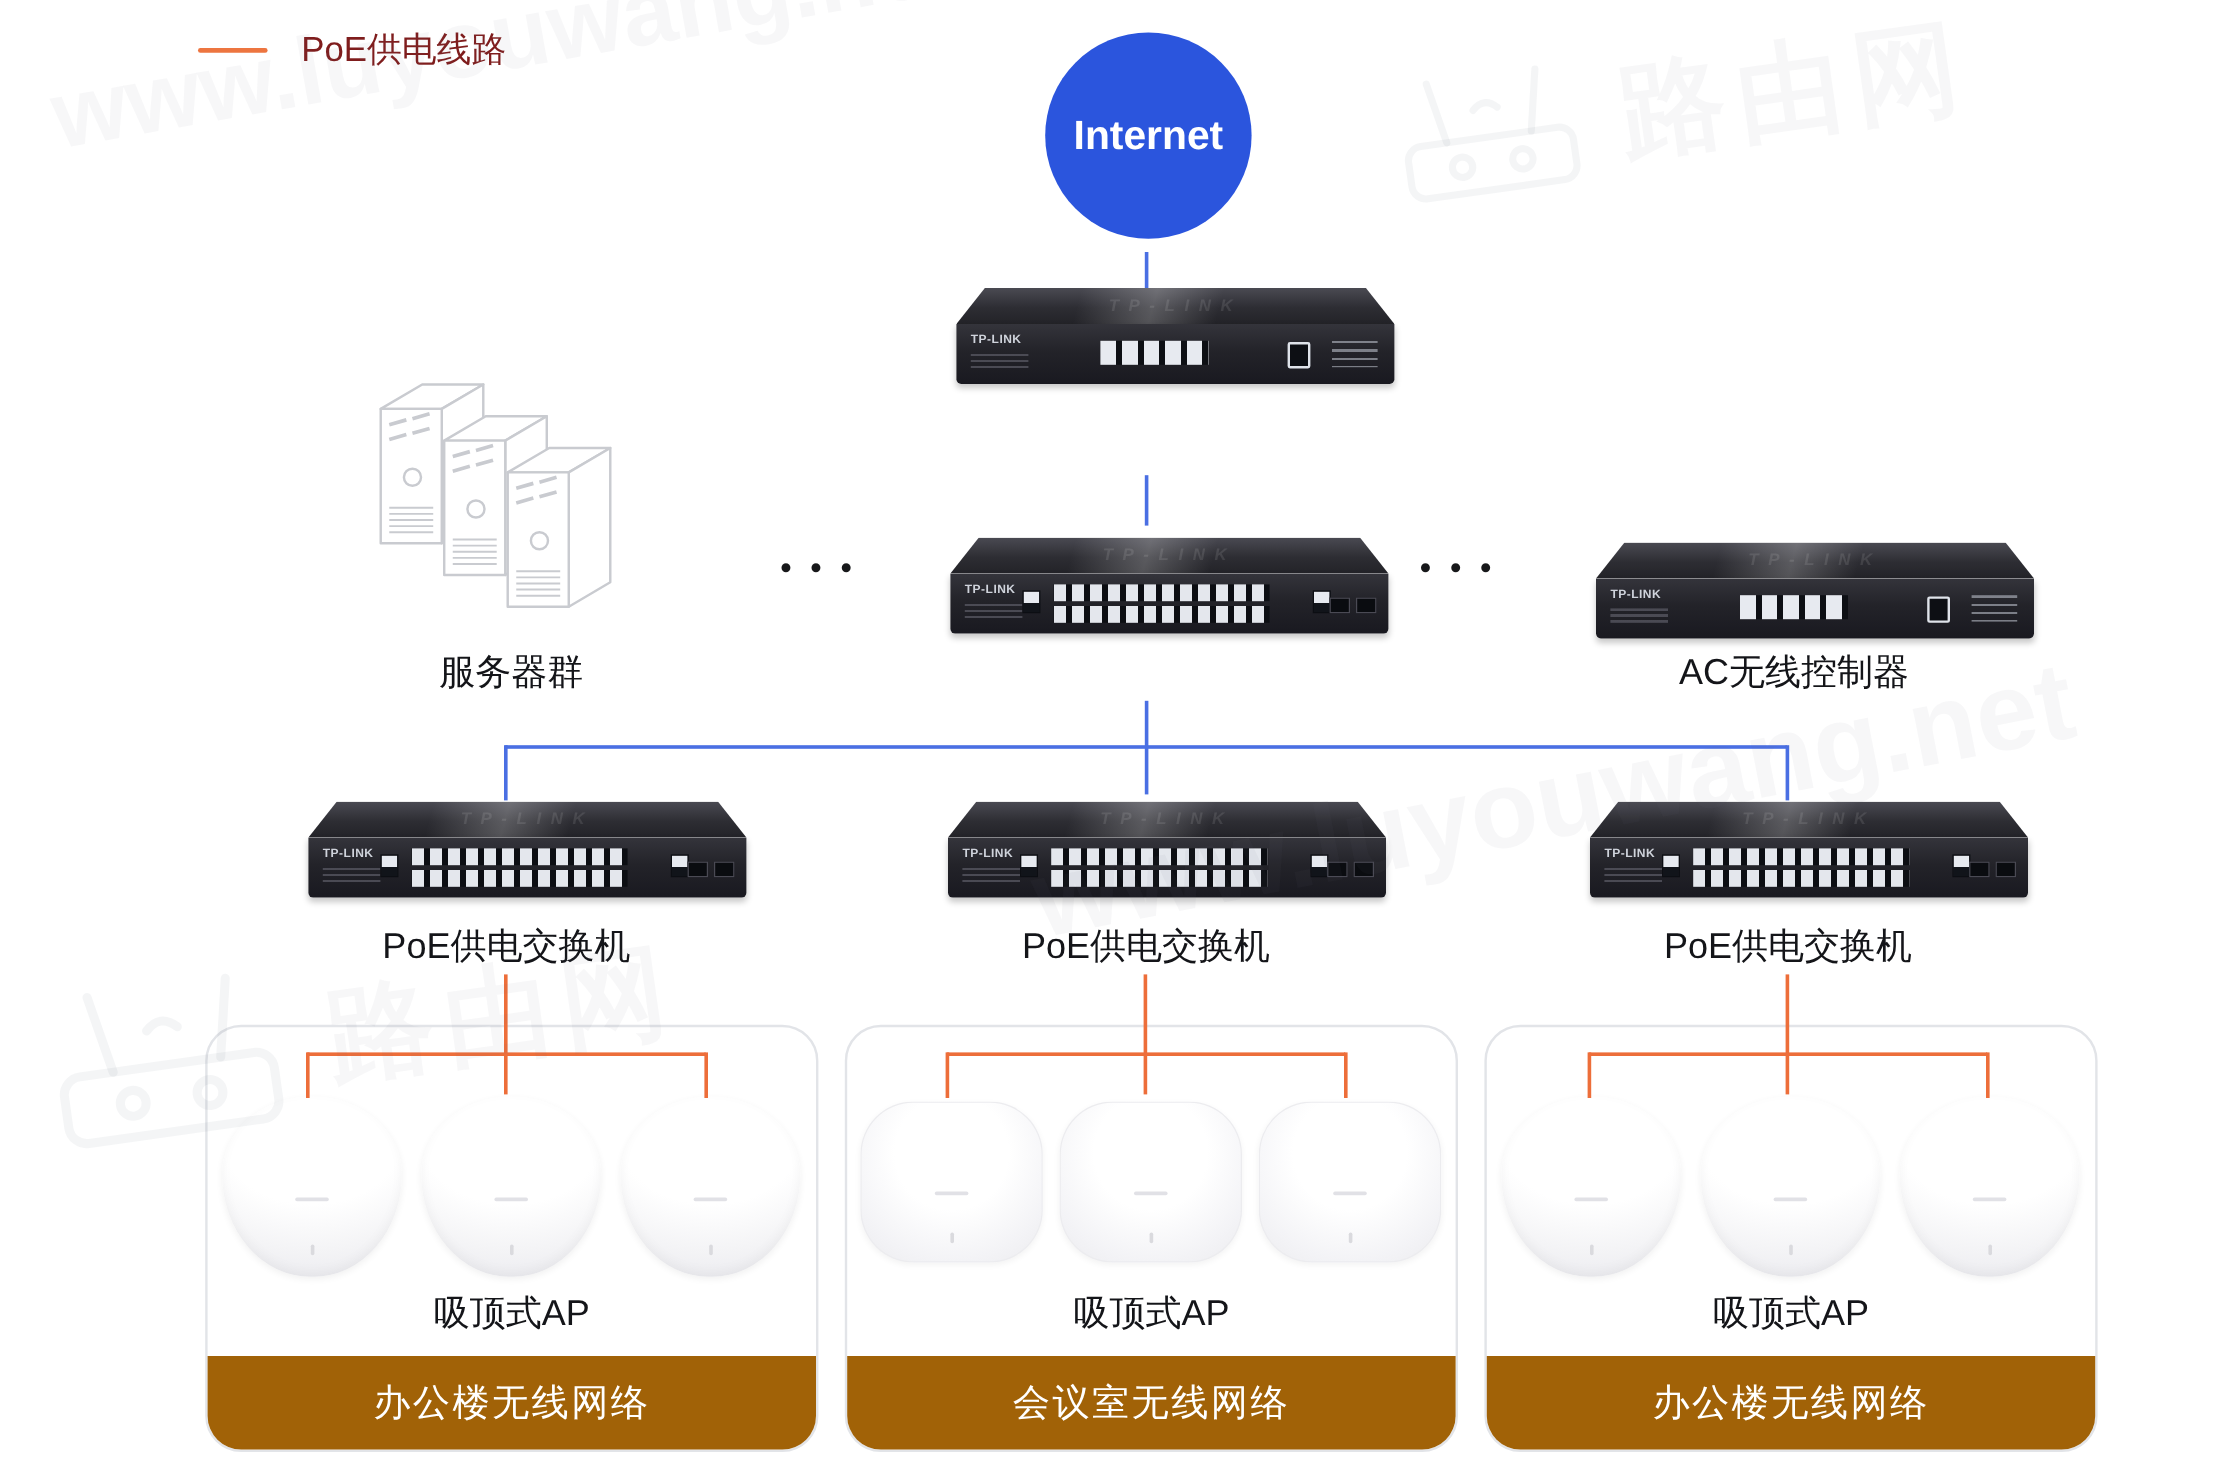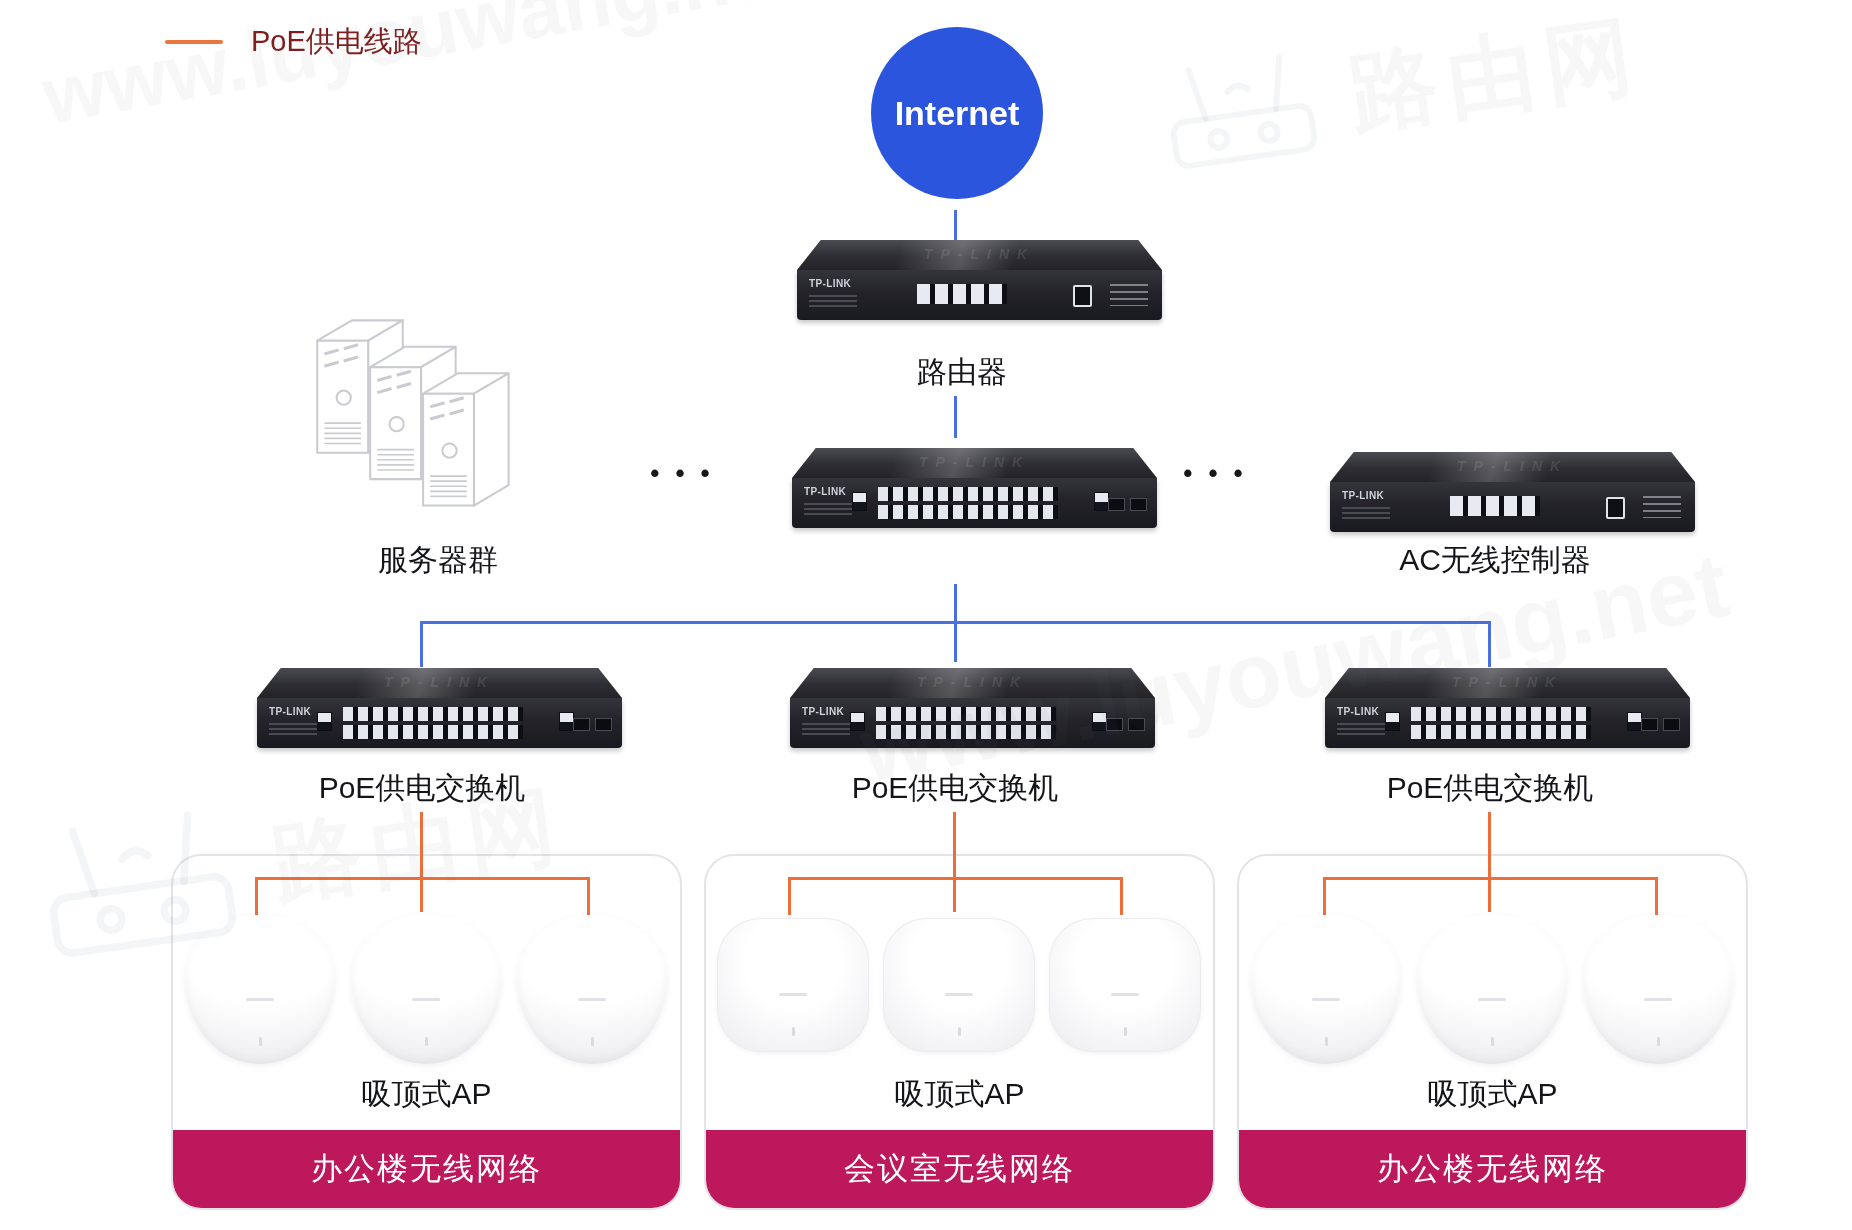--- a/index.html
+++ b/index.html
@@ -68,21 +68,21 @@
     background:radial-gradient(ellipse 120% 90% at 50% 22%,#ffffff 42%,#f4f4f6 70%,#e9e9ee 96%);
     border-radius:50% 50% 50% 50% / 44% 44% 58% 58%;
     box-shadow:0 2px 6px rgba(0,0,0,.06),inset 0 -4px 10px rgba(0,0,0,.04);}
   .ap.square{width:152px;height:134px;top:62px;
     background:radial-gradient(circle at 50% 32%,#ffffff 40%,#f3f3f6 76%,#ebebee 100%);
     border-radius:44px;
     box-shadow:inset 0 0 0 1px #ececef,0 2px 5px rgba(0,0,0,.05);}
   .ap::after{content:"";position:absolute;left:50%;top:56%;width:28px;height:3px;margin-left:-14px;background:#e1e1e6;border-radius:2px;}
   .ap::before{content:"";position:absolute;left:50%;bottom:12%;width:3px;height:9px;margin-left:-1px;background:#dadade;border-radius:2px;}
   .ap-label{position:absolute;left:0;top:218px;width:100%;text-align:center;font-size:30px;font-weight:500;color:#141519;}
-  .zone-bar{position:absolute;left:0;right:0;bottom:0;height:78px;background:#be185d;
+  .zone-bar{position:absolute;left:0;right:0;bottom:0;height:78px;background:#a16207;
     border-radius:0 0 28px 28px;display:flex;align-items:center;justify-content:center;}
   .zone-bar span{color:#ffffff;font-size:31px;font-weight:500;letter-spacing:2px;}
   
   .wm,.wm-brand{position:absolute;z-index:6;pointer-events:none;color:rgba(105,112,130,.055);
     font-weight:bold;white-space:nowrap;}
   .wm-tl{left:36px;top:52px;font-size:80px;transform:rotate(-10deg);transform-origin:left top;}
   .wm-br{left:852px;top:700px;font-size:92px;transform:rotate(-11deg);transform-origin:left top;}
   .wm-brand{display:flex;align-items:center;gap:26px;font-size:88px;letter-spacing:10px;}
   .wm-tr{left:1148px;top:64px;transform:rotate(-8deg);transform-origin:left top;}
   .wm-bl{left:20px;top:830px;transform:rotate(-8deg);transform-origin:left top;}
@@ -141,21 +141,20 @@
         <span class="tplogo">TP-LINK</span>
       </div>
     <div class="front">
       <span class="brand">TP-LINK</span>
       <span class="modelline"></span>
       <span class="ports5"></span>
       <span class="console"></span>
       <span class="leds"></span>
     </div>
   </div>
-  <div class="lbl" style="left:797px;top:352px;width:330px;">路由器</div>
 
   <div class="servers">
     <svg width="220" height="232" viewBox="0 0 210 228">
       <defs>
         <g id="tower" stroke="#c9cbd0" stroke-width="2" fill="#ffffff" stroke-linejoin="round">
           <path d="M0,20 L34,0 L84,0 L50,20 Z"></path>
           <path d="M50,20 L84,0 L84,110 L50,130 Z"></path>
           <rect x="0" y="20" width="50" height="110"></rect>
           <g fill="none" stroke-width="3">
             <path d="M7,33 L21,29 M26,28 L40,24"></path>
@@ -165,21 +164,21 @@
           <g fill="none" stroke-width="1.6">
             <path d="M7,101 h36 M7,106 h36 M7,111 h36 M7,116 h36 M7,121 h36"></path>
           </g>
         </g>
       </defs>
       <use href="#tower" x="6" y="22"></use>
       <use href="#tower" x="58" y="48"></use>
       <use href="#tower" x="110" y="74"></use>
     </svg>
   </div>
-  <div class="lbl" style="left:328px;top:540px;width:220px;">服务器群</div>
+  <div class="lbl" style="left:316px;top:540px;width:220px;">服务器群</div>
 
   <div class="dots" style="left:633px;top:458px;">•••</div>
   <div class="dots" style="left:1166px;top:458px;">•••</div>
 
   <div class="rack switch" style="left:792px;top:448px;">
     <div class="top">
         <span class="tplogo">TP-LINK</span>
       </div>
     <div class="front">
       <span class="brand">TP-LINK</span>

